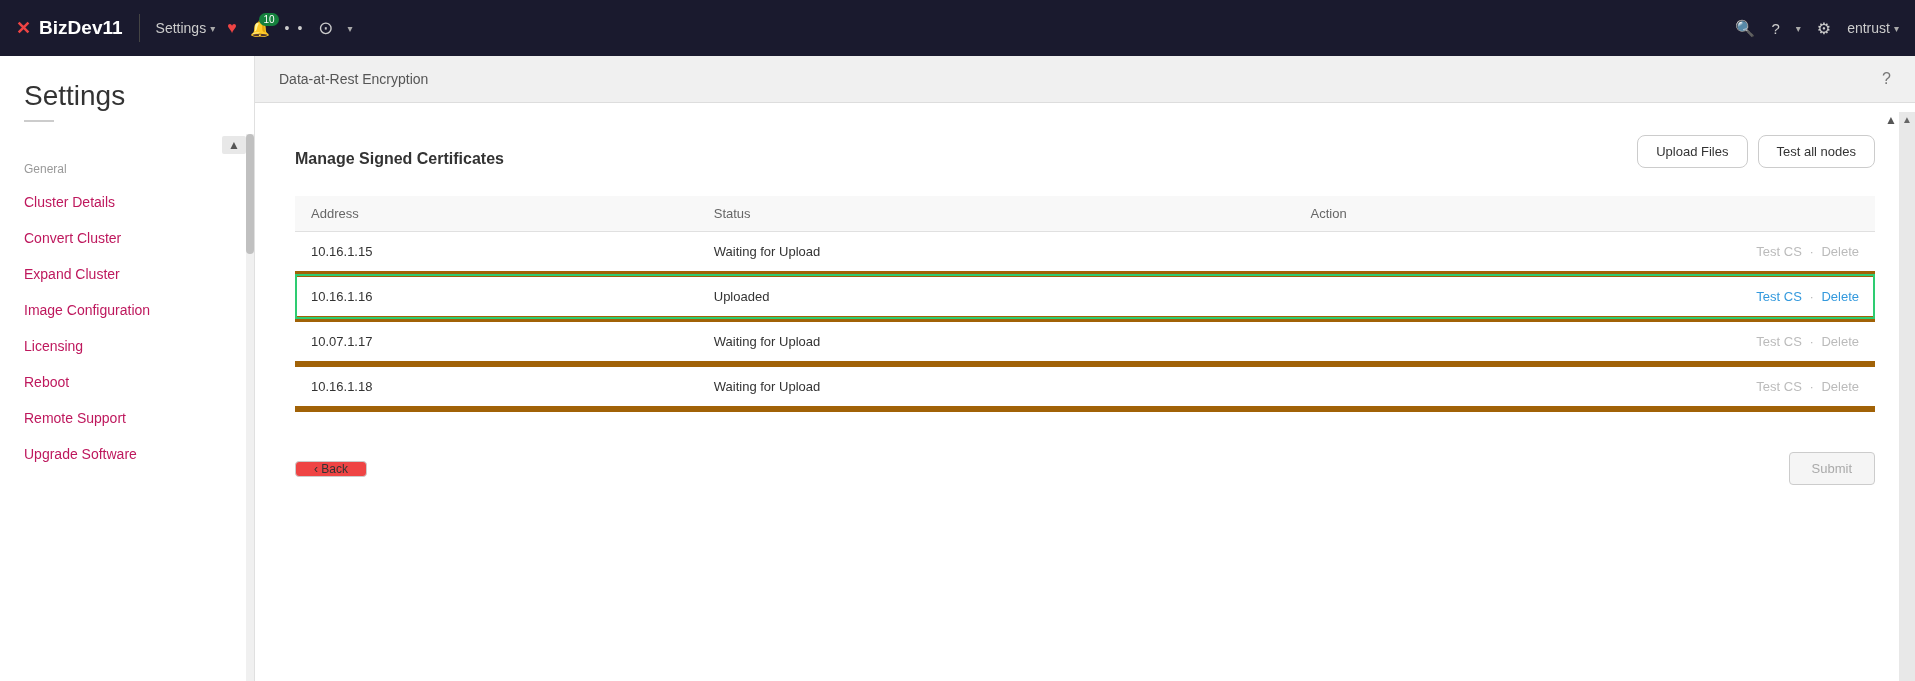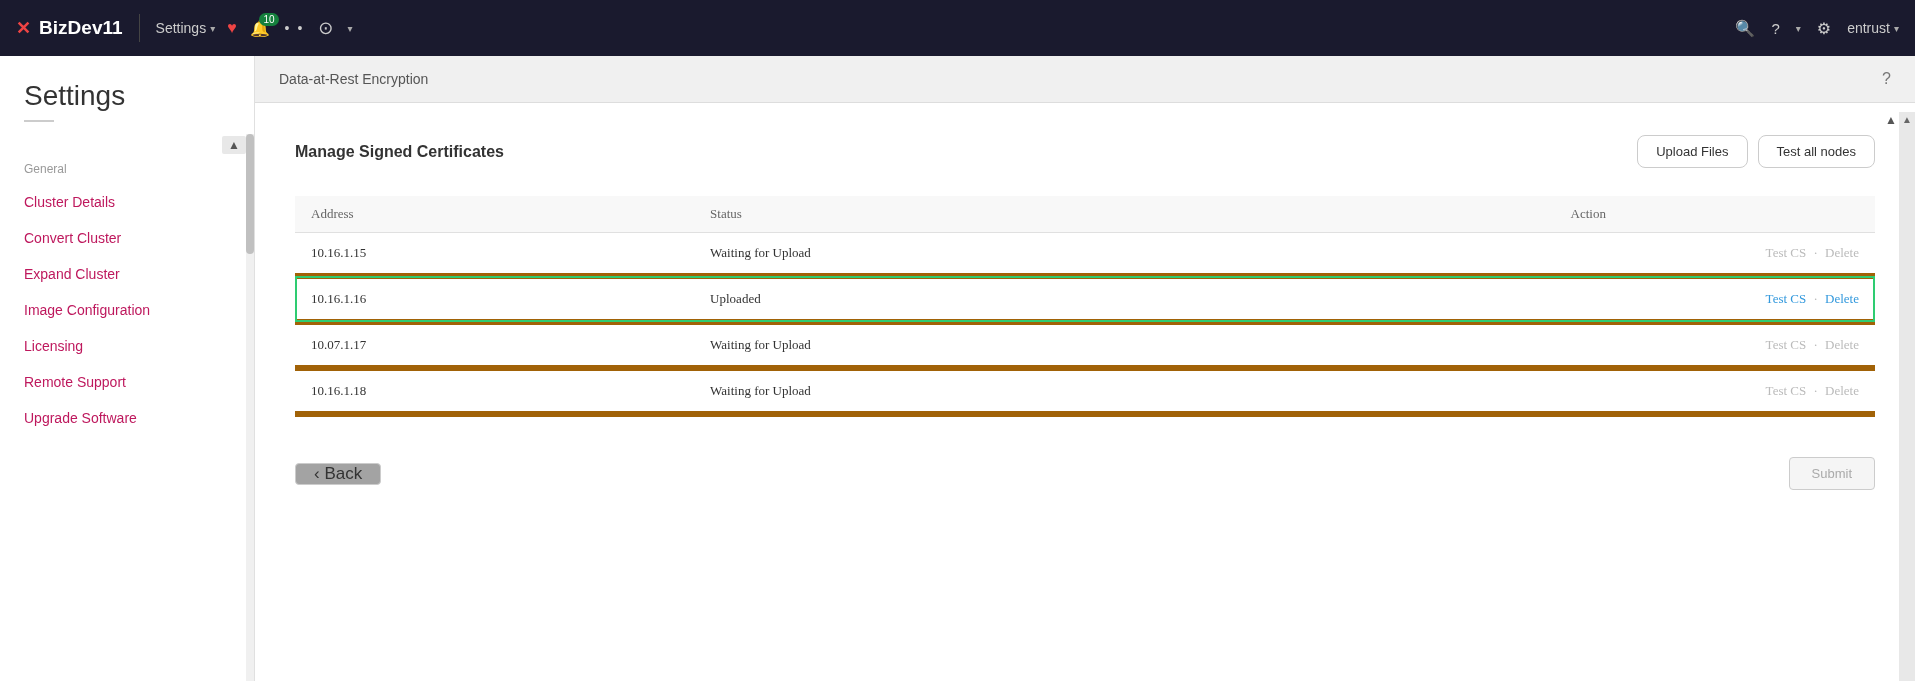--- a/index.html
+++ b/index.html
@@ -47,41 +47,41 @@
     
     .main { flex: 1; display: flex; flex-direction: column; overflow: hidden; position: relative; }
     .main-header { background: #f0f0f0; padding: 14px 24px; border-bottom: 1px solid #ddd; display: flex; align-items: center; justify-content: space-between; gap: 14px; }
     .main-header-title { font-size: 14px; color: #555; font-weight: 500; }
     .help-icon { color: #777; font-size: 16px; cursor: pointer; }
 
     
     .content { flex: 1; background: #fff; overflow-y: auto; padding: 32px 40px; position: relative; }
 
     
-    .section-header { display: flex; align-items: center; justify-content: space-between; margin-bottom: 28px; }
+    .section-header { display: flex; align-items: flex-end; justify-content: space-between; margin-bottom: 28px; }
     .section-title { font-size: 16px; font-weight: 600; color: #333; }
     .section-buttons { display: flex; gap: 10px; }
     .btn { padding: 8px 18px; border-radius: 8px; font-size: 13px; cursor: pointer; border: 1px solid #ccc; background: #fff; color: #333; }
     .btn-disabled { color: #aaa; background: #f9f9f9; border-color: #ddd; cursor: default; }
 
     
-    .cert-table { width: 100%; border-collapse: collapse; font-family: Liberation Serif, serif; }
+    .cert-table { width: 100%; border-collapse: collapse; }
     .cert-table th { padding: 10px 16px; text-align: left; font-size: 13px; color: #666; font-weight: 500; background: #f8f8f8; border-bottom: 1px solid #e0e0e0; }
-    .cert-table th.right { text-align: center; }
+    .cert-table th.right { text-align: left; }
     .cert-table td { padding: 12px 16px; font-size: 13px; border-bottom: 6px solid #a16207; color: #333; }
     .cert-table td.right { text-align: right; }
     .row-highlighted { outline: 2px solid #2ecc71; outline-offset: -2px; }
     .row-highlighted td { background: #fff; }
     .action-disabled { color: #bbb; }
     .action-link { color: #3399dd; cursor: pointer; text-decoration: none; }
     .action-sep { color: #bbb; margin: 0 4px; }
 
     
     .content-footer { display: flex; justify-content: space-between; align-items: center; margin-top: 40px; }
-    .btn-back { padding: 0 18px; font-size: 17px; cursor: pointer; border: 1px solid #ccc; background: #a3a3a3; color: #333; border-radius: 4px; display: flex; align-items: center; gap: 6px; }
+    .btn-back { padding: 0 18px; font-size: 12px; cursor: pointer; border: 1px solid #ccc; background: #ef4444; color: #333; border-radius: 4px; display: flex; align-items: center; gap: 6px; }
     .btn-submit { padding: 8px 22px; font-size: 13px; cursor: pointer; border: 1px solid #ccc; background: #f5f5f5; color: #aaa; border-radius: 4px; }
 
     
     .sidebar-scrollbar-track { position: absolute; right: 0; top: 0; bottom: 0; width: 8px; background: #f0f0f0; }
     .sidebar-scrollbar-thumb { position: absolute; right: 0; top: 0; width: 8px; height: 120px; background: #c0c0c0; border-radius: 4px; }
   </style>
 </head>
 <body>
 
 <nav class="topnav">
@@ -137,20 +137,23 @@
       <div class="sidebar-item">
         <span>Expand Cluster</span>
       </div>
       <div class="sidebar-item">
         <span>Image Configuration</span>
       </div>
       <div class="sidebar-item">
         <span>Licensing</span>
       </div>
       <div class="sidebar-item">
+        <span>Reboot</span>
+      </div>
+      <div class="sidebar-item">
         <span>Remote Support</span>
       </div>
       <div class="sidebar-item">
         <span>Upgrade Software</span>
       </div>
 
       <div class="sidebar-scrollbar-track">
         <div class="sidebar-scrollbar-thumb"></div>
       </div>
     </div>

